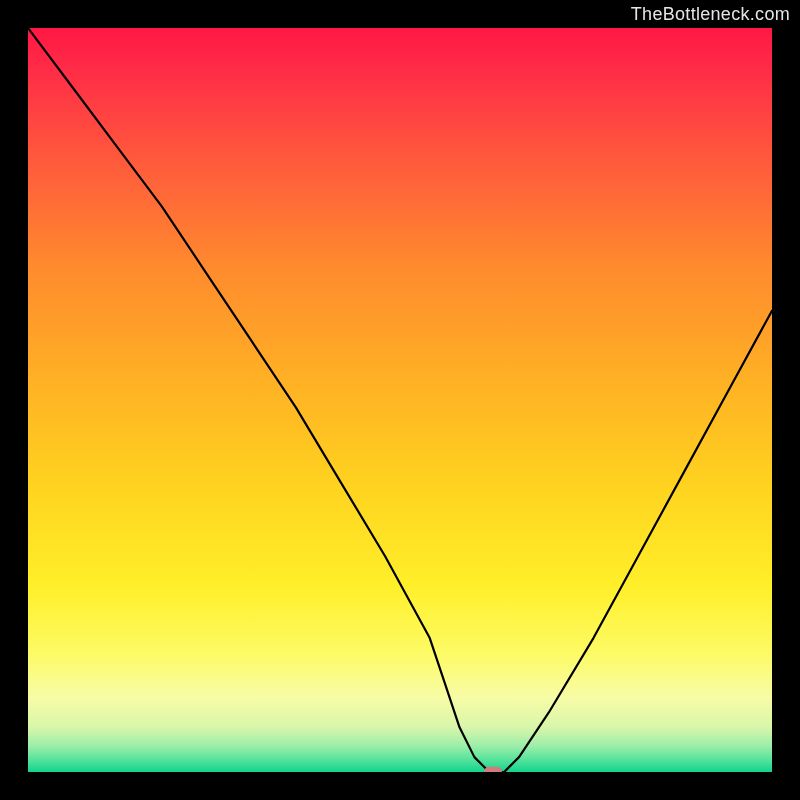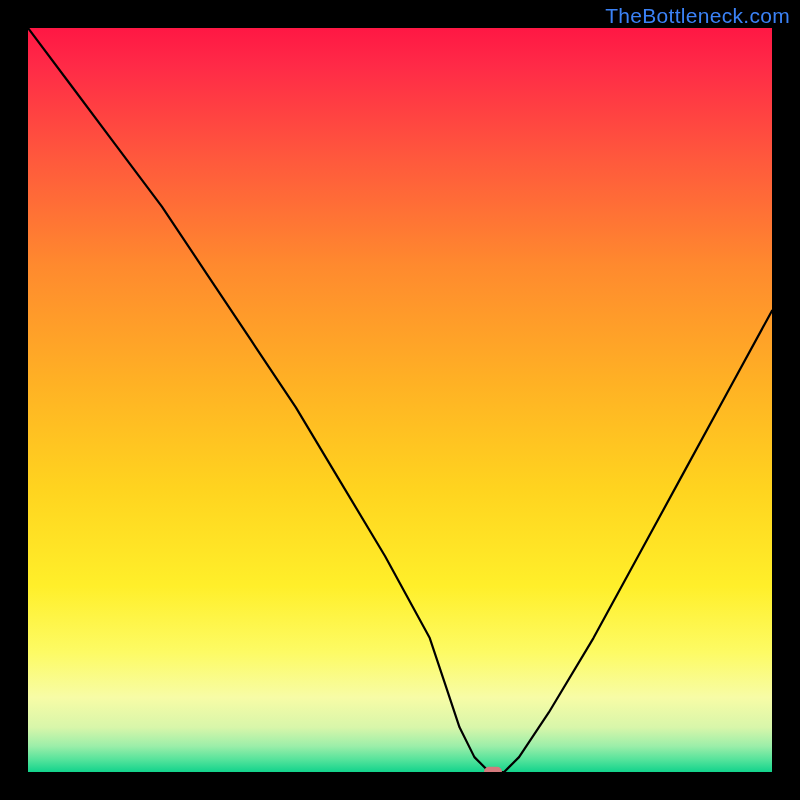--- a/index.html
+++ b/index.html
@@ -8,22 +8,22 @@
     width: 800px;
     height: 800px;
     background: #000;
     font-family: Arial, Helvetica, sans-serif;
     overflow: hidden;
   }
   .watermark {
     position: absolute;
     top: 4px;
     right: 10px;
-    color: #3b82f6;
-    font-size: 21px;
+    color: #e5e5e5;
+    font-size: 18px;
     font-weight: 500;
     letter-spacing: 0.3px;
     z-index: 10;
   }
   .chart-wrapper {
     position: absolute;
     left: 28px;
     top: 28px;
     width: 744px;
     height: 744px;

